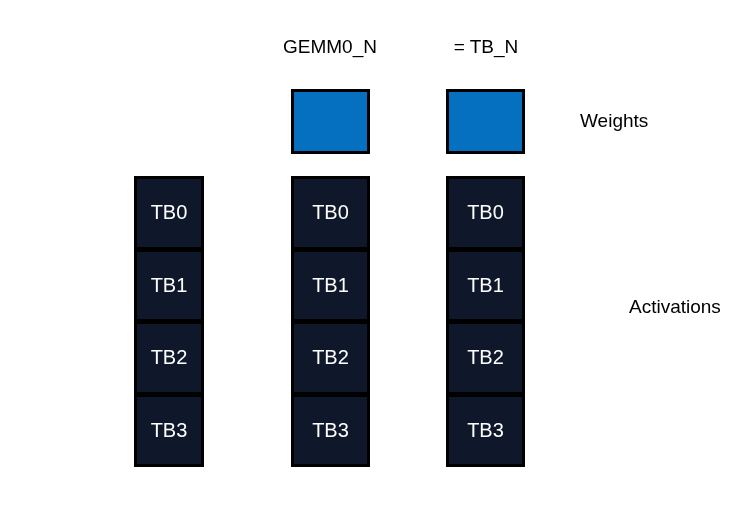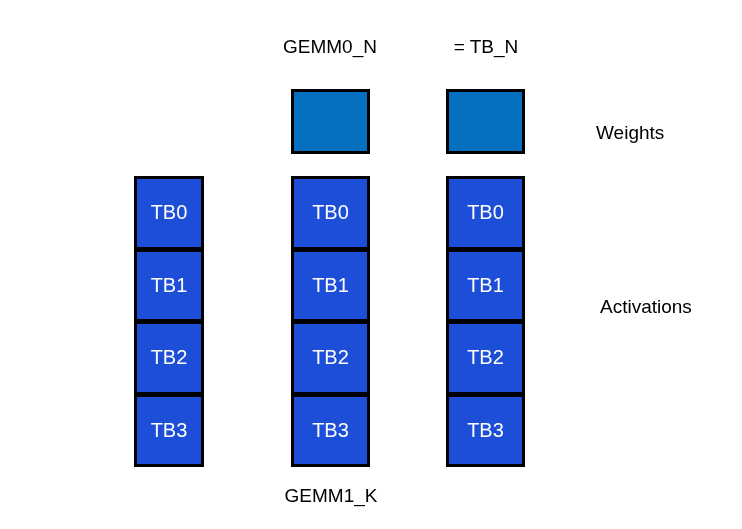--- a/index.html
+++ b/index.html
@@ -34,21 +34,21 @@
     box-sizing: border-box;
   }
   .tb-col {
     position: absolute;
     display: flex;
     flex-direction: column;
     box-sizing: border-box;
   }
   .tb-cell {
     flex: 1 1 0;
-    background: #1d4ed8;
+    background: #0f172a;
     border: 3px solid #000000;
     box-sizing: border-box;
     display: flex;
     align-items: center;
     justify-content: center;
     color: #ffffff;
     font-size: 20px;
     font-family: "Liberation Sans", sans-serif;
     margin-bottom: -1px;
   }
@@ -83,21 +83,21 @@
   </div>
 
   <div class="col-head" style="left:401px; top:8px;">
     <div>= TB_N</div>
   </div>
 
   <div class="weight-box" style="left:291px; top:89px; width:79px; height:65px;"></div>
 
   <div class="weight-box" style="left:446px; top:89px; width:79px; height:65px;"></div>
 
-  <div class="side-lbl" style="left:596px; top:110px;margin-top:12px;">Weights</div>
+  <div class="side-lbl" style="left:580px; top:110px;">Weights</div>
 
   <div class="tb-col" style="left:134px; top:176px; width:70px; height:293px;">
     <div class="tb-cell">TB0</div>
     <div class="tb-cell">TB1</div>
     <div class="tb-cell">TB2</div>
     <div class="tb-cell">TB3</div>
   </div>
 
   <div class="tb-col" style="left:291px; top:176px; width:79px; height:293px;">
     <div class="tb-cell">TB0</div>
@@ -107,18 +107,17 @@
   </div>
 
   <div class="tb-col" style="left:446px; top:176px; width:79px; height:293px;">
     <div class="tb-cell">TB0</div>
     <div class="tb-cell">TB1</div>
     <div class="tb-cell">TB2</div>
     <div class="tb-cell">TB3</div>
   </div>
 
 
-  <div class="side-lbl" style="left:600px; top:296px;">Activations</div>
+  <div class="side-lbl" style="left:629px; top:296px;">Activations</div>
 
 
-  <div class="bot-lbl" style="left:246px; top:485px;">GEMM1_K</div>
 
 </div>
 
 </body></html>

